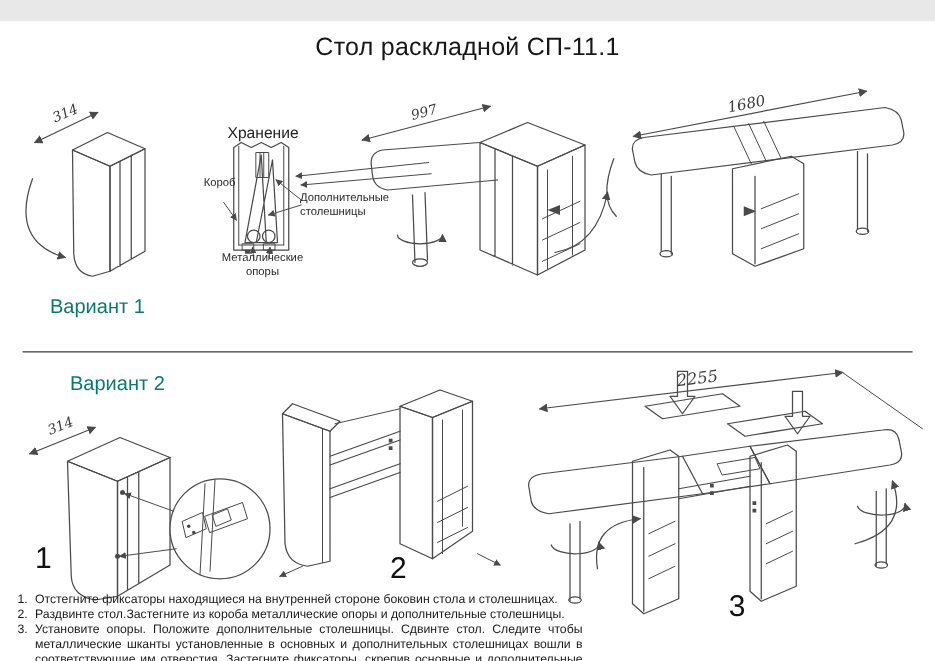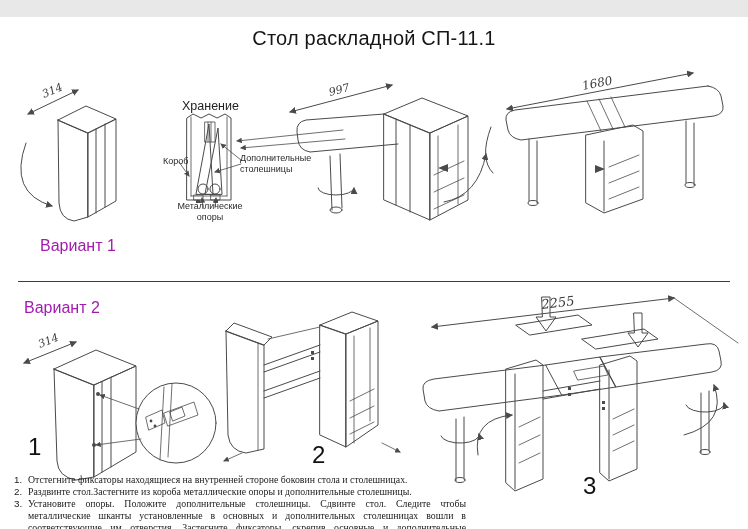--- a/index.html
+++ b/index.html
@@ -3,29 +3,29 @@
 <meta charset="utf-8">
 <style>
   html,body{margin:0;padding:0;background:#e8e8e8;}
   .page{
     position:relative;width:748px;height:529px;background:#ffffff;
     font-family:"Liberation Sans",sans-serif;color:#1c1c1c;overflow:hidden;
     margin:17px auto;
   }
   .abs{position:absolute;}
   .title{width:748px;text-align:center;top:10px;left:0;font-size:20px;letter-spacing:.2px;color:#161616;}
-  .variant-label{font-size:16px;color:#a21caf;}
+  .variant-label{font-size:16px;color:#0f766e;}
   .storage-heading{font-size:12.5px;font-weight:400;color:#222;}
   .small-label{font-size:9px;line-height:1.18;color:#2a2a2a;}
   .para{font-size:9.5px;line-height:12.2px;text-align:justify;color:#262626;}
   .step-num-big{font-size:24px;color:#111;}
   .steps{font-size:9.8px;line-height:12.1px;color:#1a1a1a;}
   .step-row{display:flex;}
   .step-row .n{width:14px;flex:0 0 14px;}
-  .step-row .t{flex:1;text-align:justify;font-family:Liberation Serif, serif;}
+  .step-row .t{flex:1;text-align:justify;}
   .divider{border-top:1.4px solid #3d3d3d;height:0;}
   svg{overflow:visible;display:block;}
   svg .ln{stroke:#4a4a4a;fill:none;stroke-width:1;stroke-linejoin:round;stroke-linecap:round;}
   svg .thin{stroke-width:.8;}
   svg .fill{fill:#4a4a4a;stroke:none;}
   svg text{font-family:"Liberation Sans",sans-serif;}
   svg text.dim{font-family:"DejaVu Serif",serif;font-style:italic;fill:#3a3a3a;}
 </style>
 </head>
 <body>
@@ -73,21 +73,21 @@
       <path class="thin" d="M14,50 L24,64" marker-end="url(#ah)"></path>
       <path class="thin" d="M76,48 L56,32" marker-end="url(#ah)"></path>
       <path class="thin" d="M76,52 L50,60" marker-end="url(#ah)"></path>
       <path class="thin" d="M178,18 L72,29" marker-end="url(#ah)"></path>
       <path class="thin" d="M180,27 L76,36" marker-end="url(#ah)"></path>
       <path class="thin" d="M38,96 L37,86" marker-end="url(#ah)"></path>
       <path class="thin" d="M50,96 L51,86" marker-end="url(#ah)"></path>
     </g>
   </svg>
 
-  <div class="abs small-label" style="left:163px;top:139px">Короб</div>
+  <div class="abs small-label" style="left:163px;top:124px">Короб</div>
   <div class="abs small-label" style="left:240px;top:136px;width:80px">Дополнительные столешницы</div>
   <div class="abs small-label" style="left:172px;top:184px;width:76px;text-align:center">Металлические опоры</div>
 
   <svg class="abs" style="left:272px;top:55px" width="218" height="165" viewBox="0 0 218 165">
     <g class="ln">
       <g>
         <path d="M18,40 L120,13" marker-start="url(#ah)" marker-end="url(#ah)"></path>
       </g>
       <path d="M112,42 L150,26 L196,44 L158,61 Z"></path>
       <path d="M112,42 L158,61 L158,148 L112,128 Z M124,47 L124,133 M138,53 L138,140"></path>
@@ -118,21 +118,21 @@
       <ellipse cx="207" cy="126" rx="5" ry="2.5"></ellipse>
       <path d="M8,68 Q-4,100 10,114"></path>
       <path class="fill" d="M112,106 L122,110 L112,114 Z"></path>
     </g>
     <text class="dim" font-size="12" transform="translate(100,31) rotate(-11)">1680</text>
   </svg>
 
 
   <div class="abs divider" style="left:18px;top:264px;width:712px"></div>
 
-  <div class="abs variant-label" style="left:24px;top:282px">Вариант 2</div>
+  <div class="abs variant-label" style="left:56px;top:282px">Вариант 2</div>
 
   <svg class="abs" style="left:12px;top:300px" width="212" height="168" viewBox="0 0 212 168">
     <g class="ln">
       <g>
         <path d="M12,46 L64,25" marker-start="url(#ah)" marker-end="url(#ah)"></path>
       </g>
       <path d="M42,52 L84,33 L124,49 L82,68 Z"></path>
       <path d="M42,52 L82,68 L82,160 L64,163 Q46,160 45,144 L42,52 Z"></path>
       <path d="M82,68 L124,49 L124,135 L82,160 Z M90,65 L90,155 M99,60 L99,150"></path>
       <circle cx="164" cy="106" r="40" fill="#ffffff"></circle>

